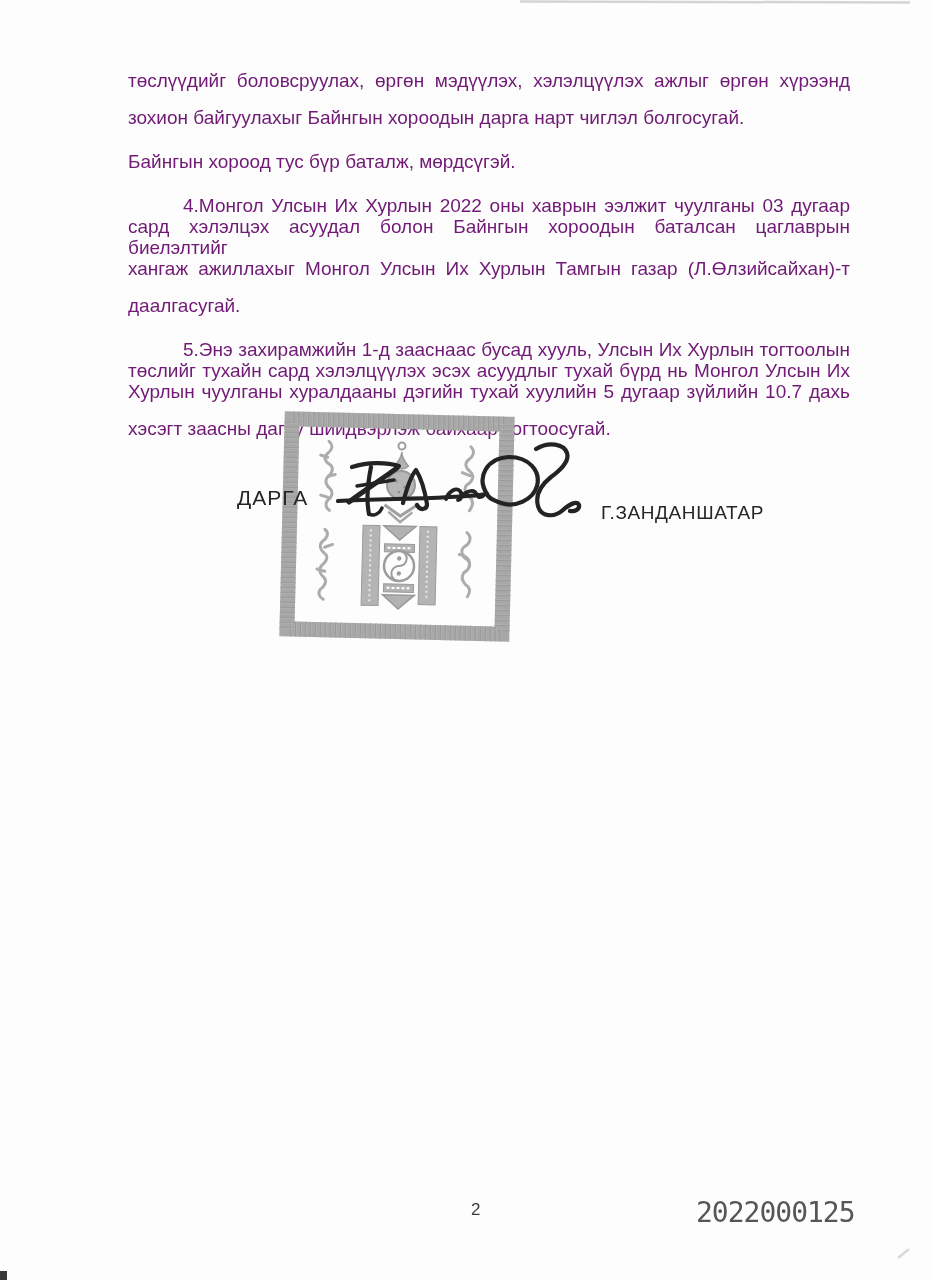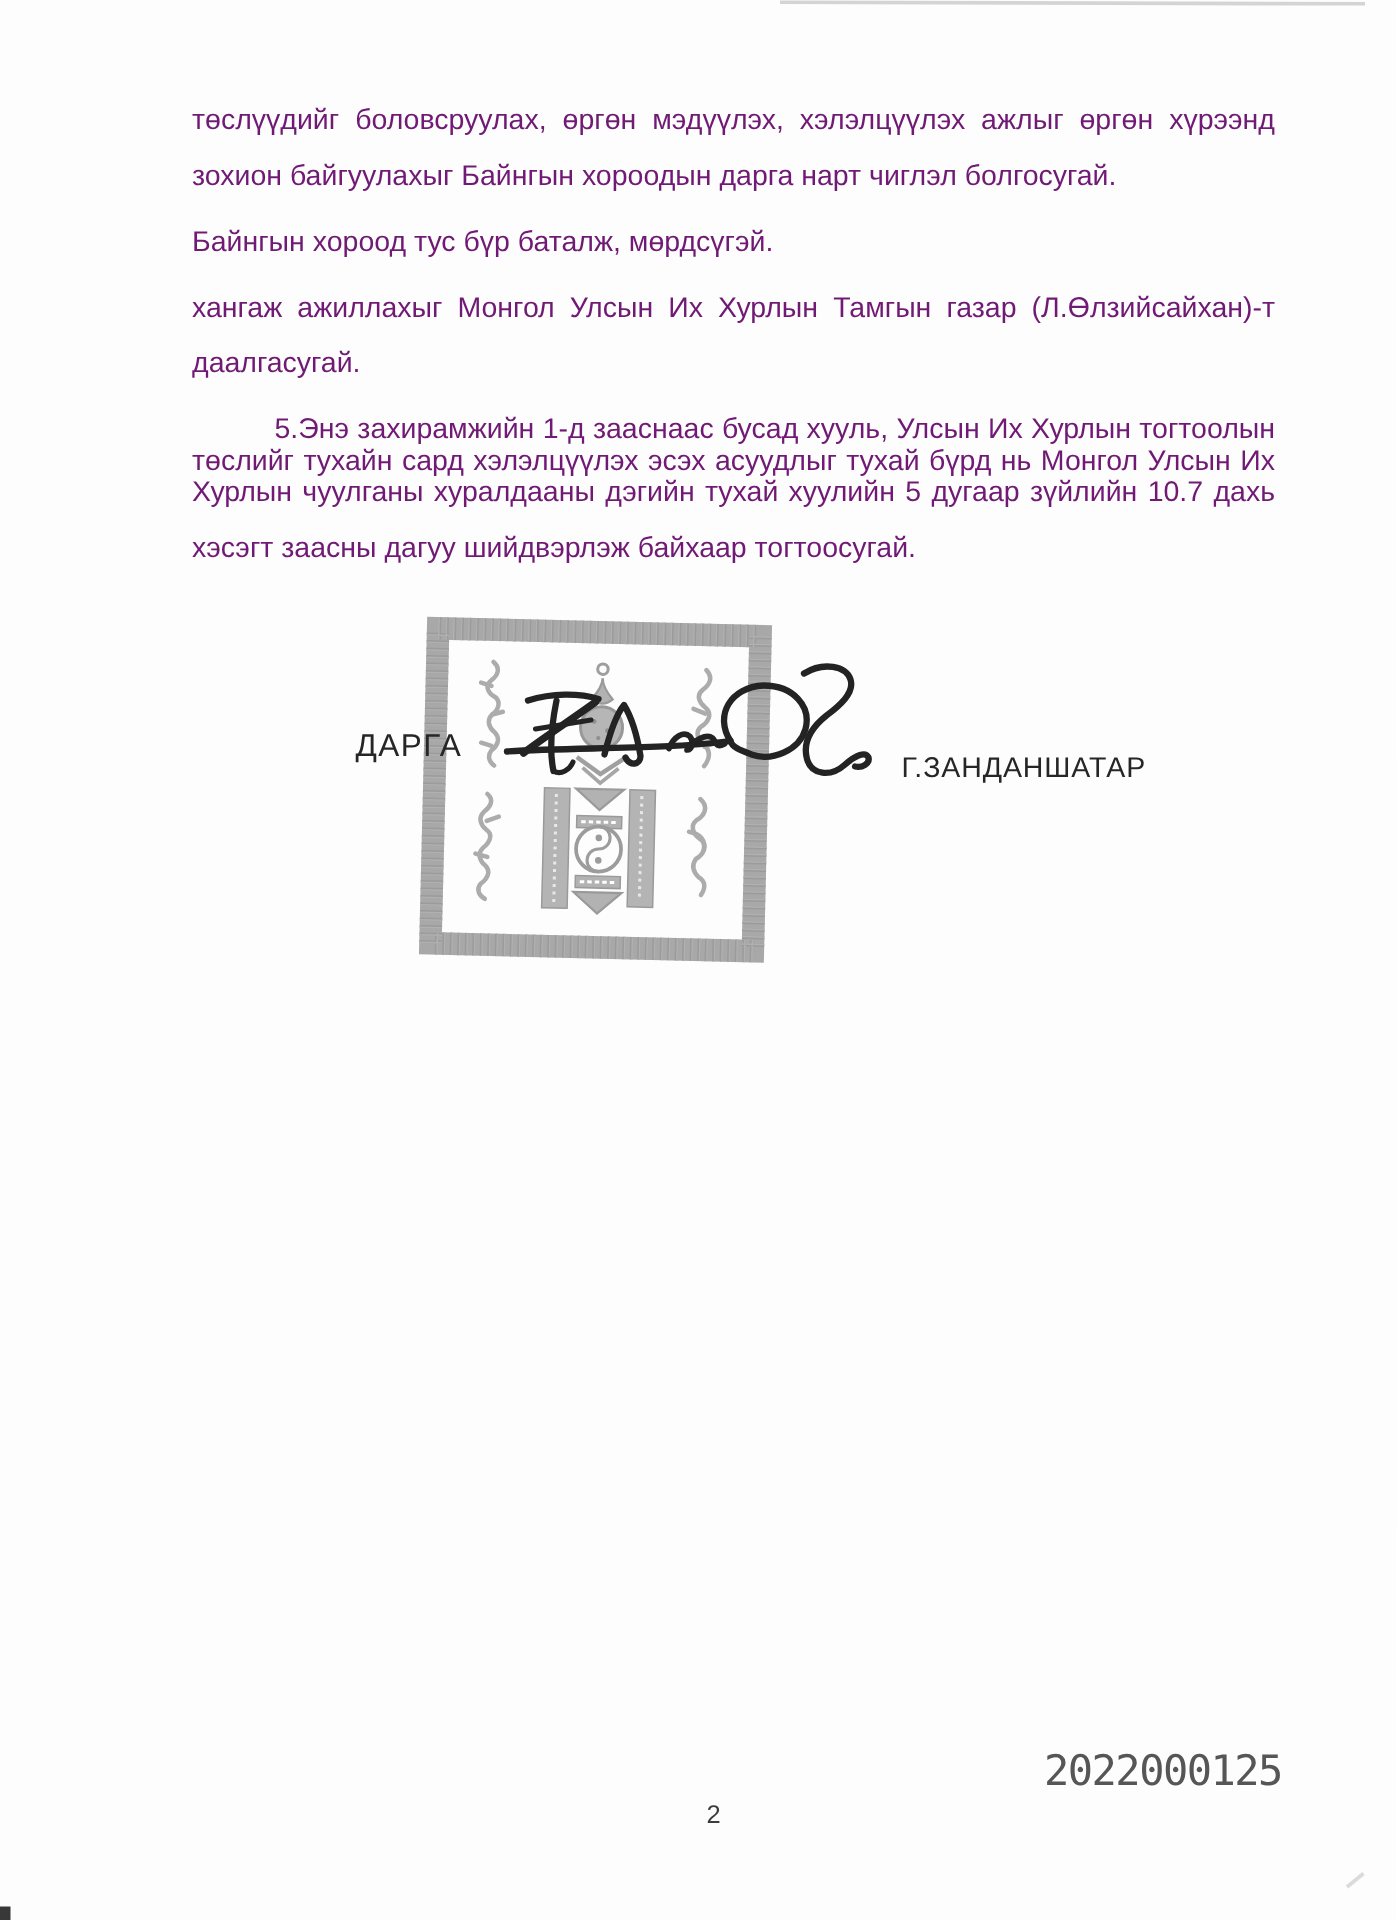--- a/index.html
+++ b/index.html
@@ -40,39 +40,41 @@
     position:absolute; left:0; top:0; width:931px; height:1280px;
     pointer-events:none;
   }
 
   
   .page-number {
     position:absolute; left:471px; top:1200px;
     font-size:17px; color:#3c3c3c;
   }
   .doc-number {
-    position:absolute; left:696px; top:1164px;
+    position:absolute; left:696px; top:1196px;
     font-family:"DejaVu Sans Mono", monospace;
     font-size:28px; letter-spacing:-1px; color:#565656;
   }
 </style>
 </head>
 <body>
 
 <div class="page">
 
   <div class="text-block" id="body-text">
       <div class="para">
         <div class="line">төслүүдийг боловсруулах, өргөн мэдүүлэх, хэлэлцүүлэх ажлыг өргөн хүрээнд</div>
         <div class="line end">зохион байгуулахыг Байнгын хороодын дарга нарт чиглэл болгосугай.</div>
       </div>
       <div class="para">
         <div class="line end">Байнгын хороод тус бүр баталж, мөрдсүгэй.</div>
       </div>
       <div class="para">
+        <div class="line indent">4.Монгол Улсын Их Хурлын 2022 оны хаврын ээлжит чуулганы 03 дугаар</div>
+        <div class="line">сард хэлэлцэх асуудал болон Байнгын хороодын баталсан цаглаврын биелэлтийг</div>
         <div class="line">хангаж ажиллахыг Монгол Улсын Их Хурлын Тамгын газар (Л.Өлзийсайхан)-т</div>
         <div class="line end">даалгасугай.</div>
       </div>
       <div class="para">
         <div class="line indent">5.Энэ захирамжийн 1-д зааснаас бусад хууль, Улсын Их Хурлын тогтоолын</div>
         <div class="line">төслийг тухайн сард хэлэлцүүлэх эсэх асуудлыг тухай бүрд нь Монгол Улсын Их</div>
         <div class="line">Хурлын чуулганы хуралдааны дэгийн тухай хуулийн 5 дугаар зүйлийн 10.7 дахь</div>
         <div class="line end">хэсэгт заасны дагуу шийдвэрлэж байхаар тогтоосугай.</div>
       </div>
     </div>

